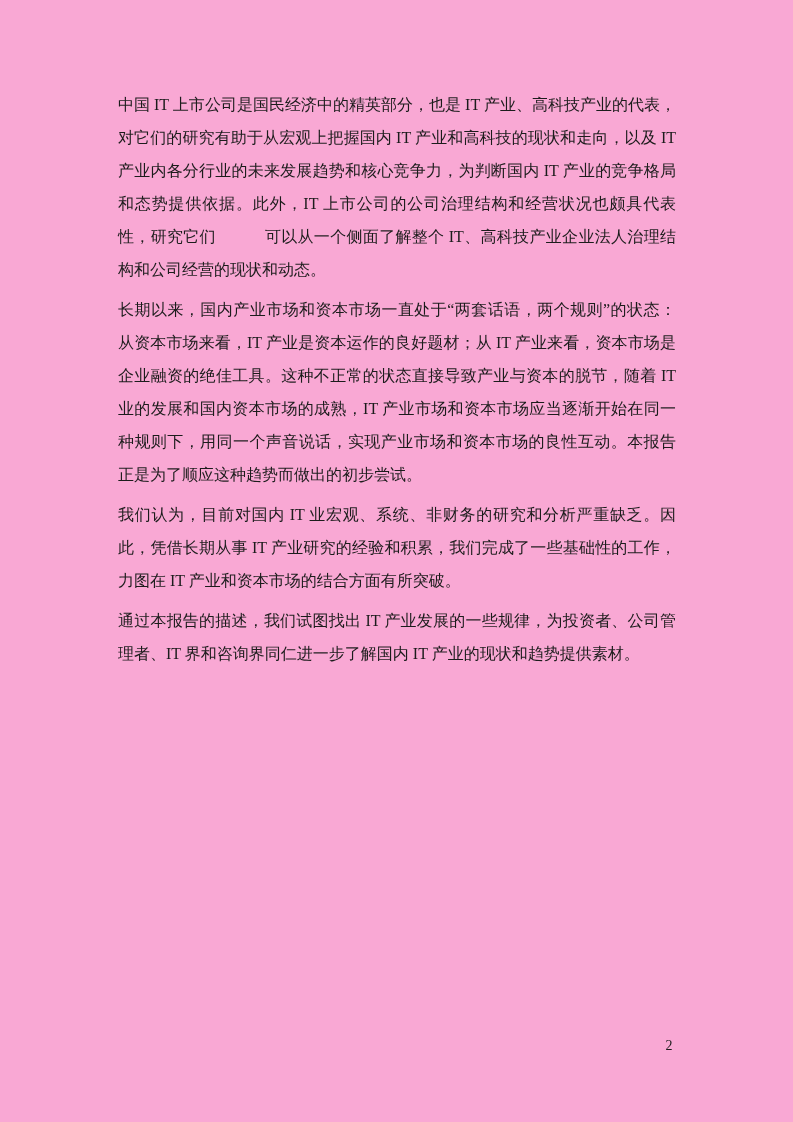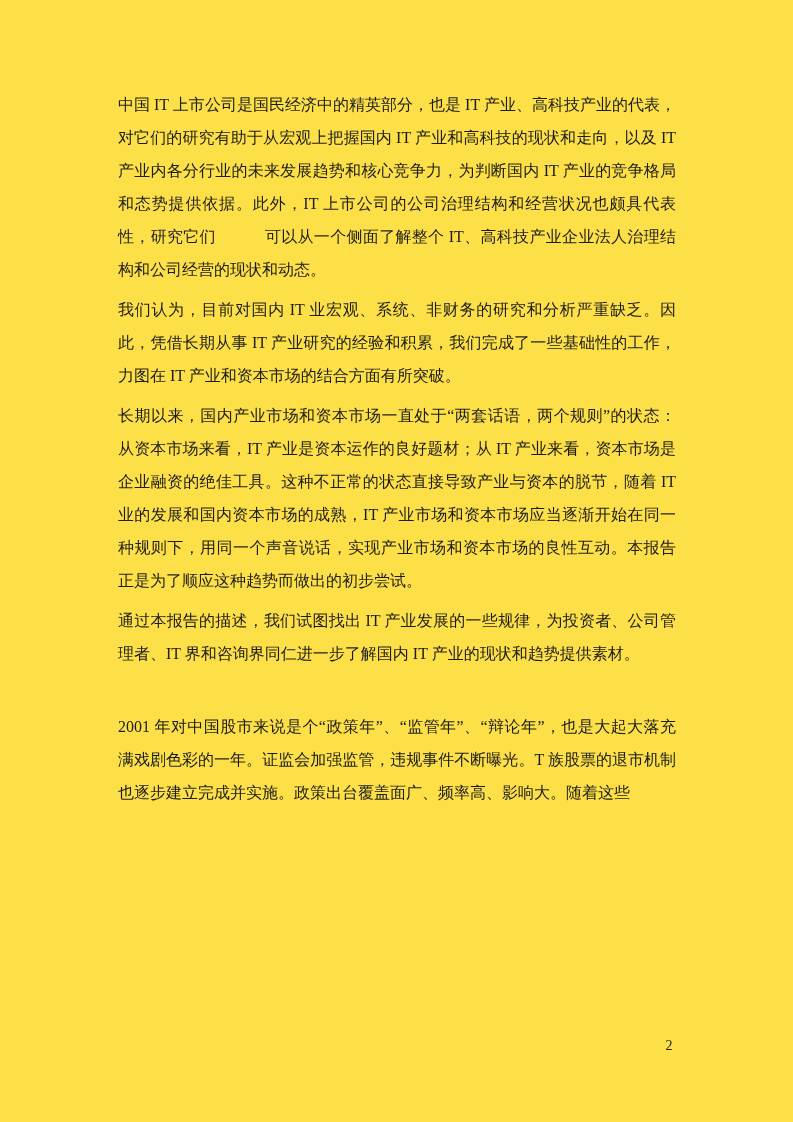--- a/index.html
+++ b/index.html
@@ -4,21 +4,21 @@
 <style>
   html, body {
     margin: 0;
     padding: 0;
     background: #ffffff;
   }
   .page {
     position: relative;
     width: 793px;
     height: 1122px;
-    background: #fde047;
+    background: #f9a8d4;
     overflow: hidden;
     font-family: "Liberation Serif", "DejaVu Serif", serif;
   }
   .content {
     position: absolute;
     left: 118px;
     top: 88px;
     width: 558px;
     color: #1c1c1c;
     font-size: 16px;
@@ -42,19 +42,18 @@
     font-size: 14px;
     line-height: 20px;
   }
 </style>
 </head>
 <body>
 
 <div class="page">
   <div class="content" id="paragraph-container">
       <p class="para">中国 IT 上市公司是国民经济中的精英部分，也是 IT 产业、高科技产业的代表，对它们的研究有助于从宏观上把握国内 IT 产业和高科技的现状和走向，以及 IT 产业内各分行业的未来发展趋势和核心竞争力，为判断国内 IT 产业的竞争格局和态势提供依据。此外，IT 上市公司的公司治理结构和经营状况也颇具代表性，研究它们　　　可以从一个侧面了解整个 IT、高科技产业企业法人治理结构和公司经营的现状和动态。</p>
+      <p class="para">长期以来，国内产业市场和资本市场一直处于“两套话语，两个规则”的状态：从资本市场来看，IT 产业是资本运作的良好题材；从 IT 产业来看，资本市场是企业融资的绝佳工具。这种不正常的状态直接导致产业与资本的脱节，随着 IT 业的发展和国内资本市场的成熟，IT 产业市场和资本市场应当逐渐开始在同一种规则下，用同一个声音说话，实现产业市场和资本市场的良性互动。本报告正是为了顺应这种趋势而做出的初步尝试。</p>
       <p class="para">我们认为，目前对国内 IT 业宏观、系统、非财务的研究和分析严重缺乏。因此，凭借长期从事 IT 产业研究的经验和积累，我们完成了一些基础性的工作，力图在 IT 产业和资本市场的结合方面有所突破。</p>
-      <p class="para">长期以来，国内产业市场和资本市场一直处于“两套话语，两个规则”的状态：从资本市场来看，IT 产业是资本运作的良好题材；从 IT 产业来看，资本市场是企业融资的绝佳工具。这种不正常的状态直接导致产业与资本的脱节，随着 IT 业的发展和国内资本市场的成熟，IT 产业市场和资本市场应当逐渐开始在同一种规则下，用同一个声音说话，实现产业市场和资本市场的良性互动。本报告正是为了顺应这种趋势而做出的初步尝试。</p>
       <p class="para">通过本报告的描述，我们试图找出 IT 产业发展的一些规律，为投资者、公司管理者、IT 界和咨询界同仁进一步了解国内 IT 产业的现状和趋势提供素材。</p>
-      <p class="para section-gap">2001 年对中国股市来说是个“政策年”、“监管年”、“辩论年”，也是大起大落充满戏剧色彩的一年。证监会加强监管，违规事件不断曝光。T 族股票的退市机制也逐步建立完成并实施。政策出台覆盖面广、频率高、影响大。随着这些</p>
     </div>
   <div class="page-number">2</div>
 </div>
 
 </body></html>

